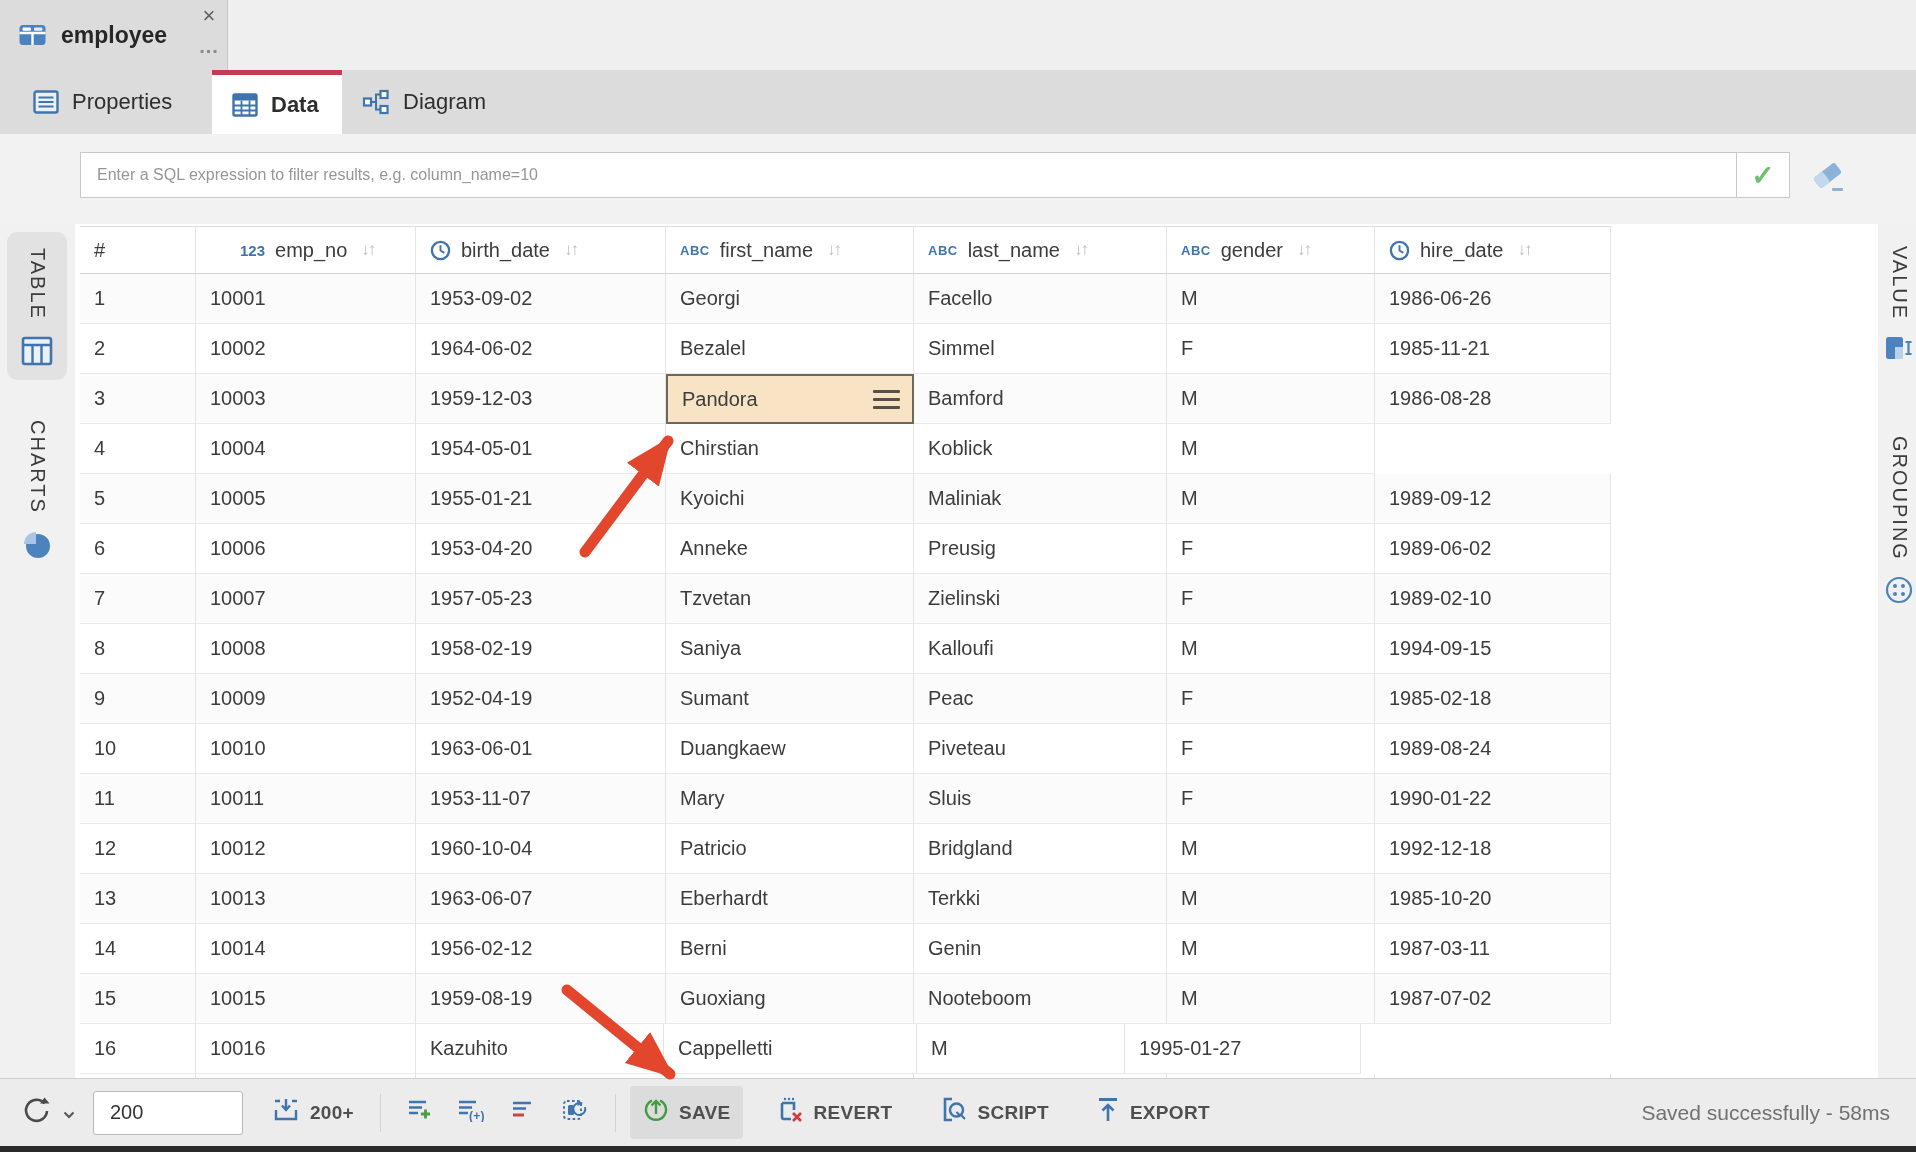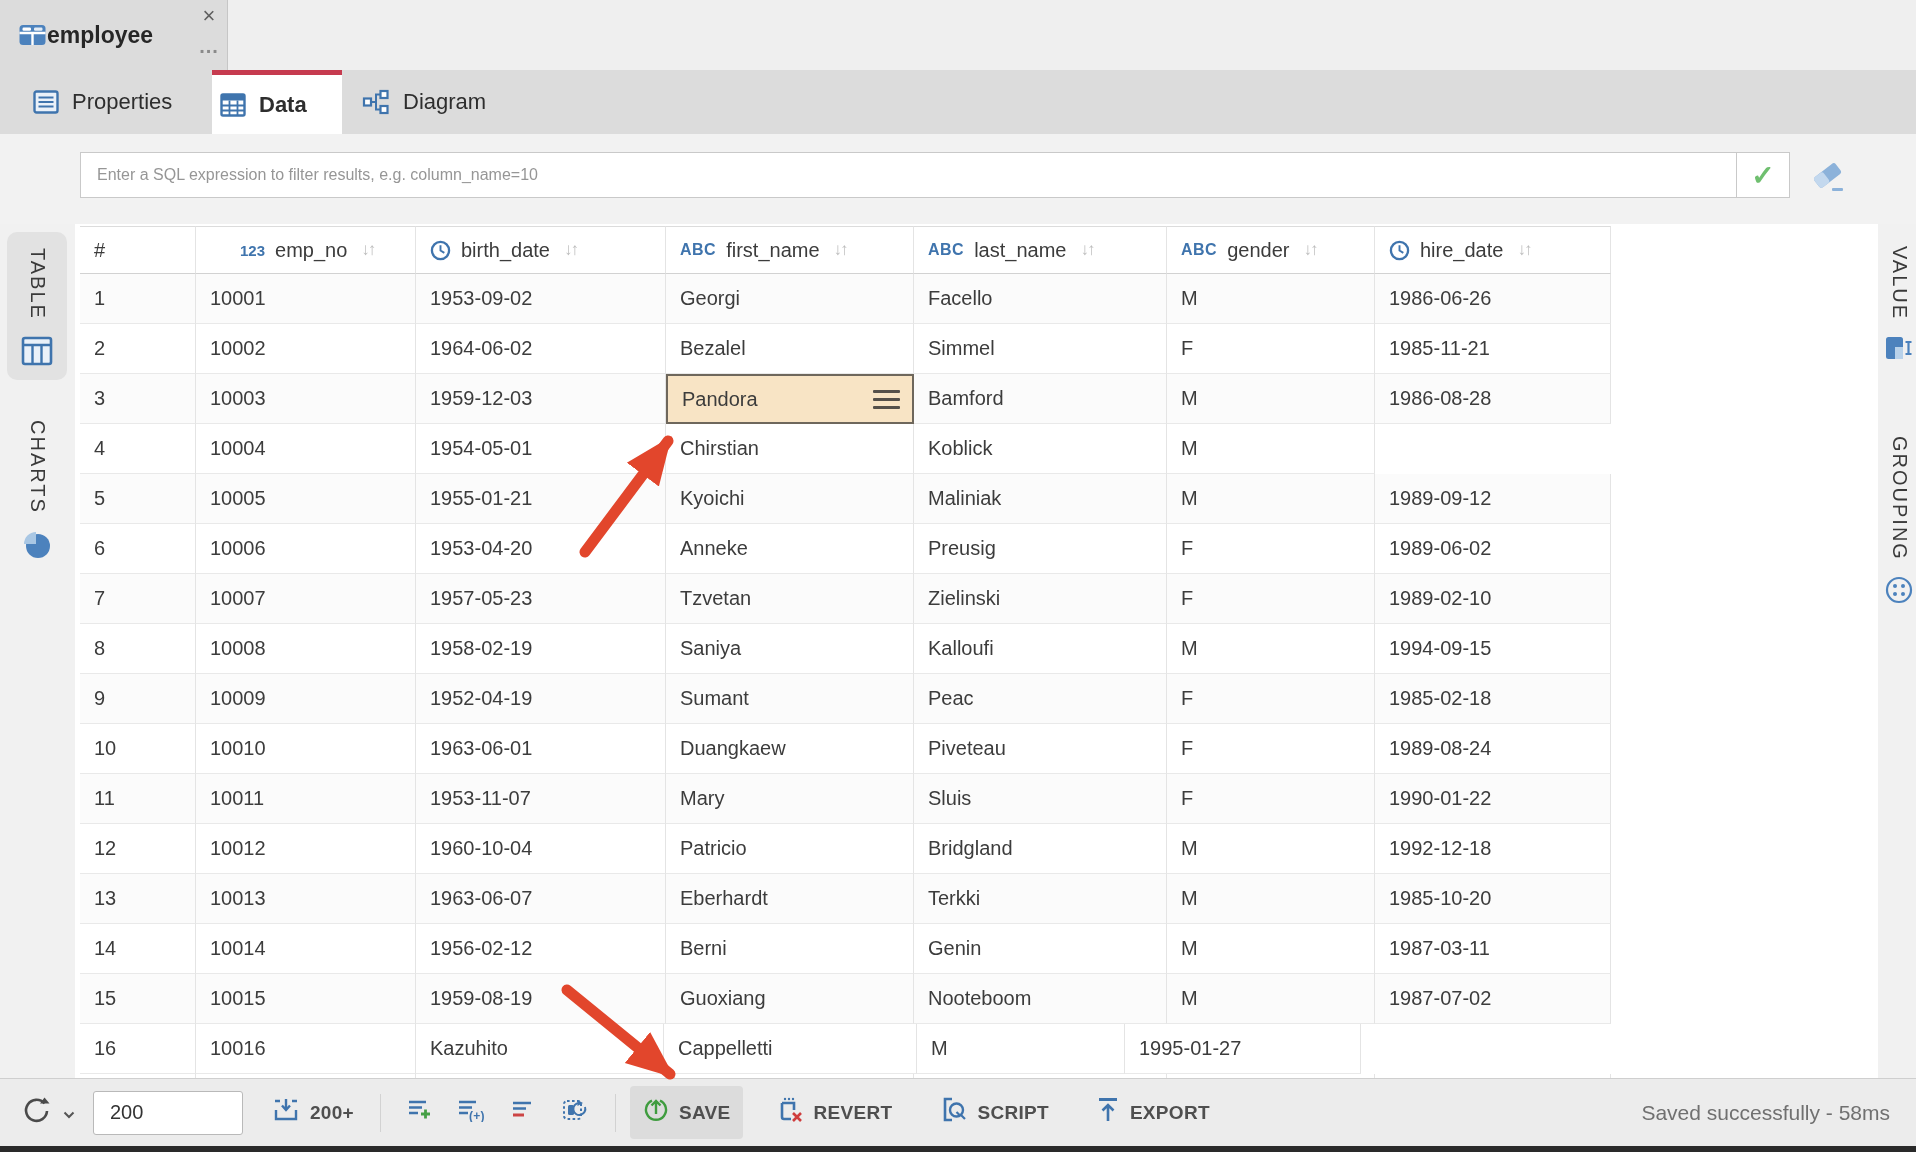--- a/index.html
+++ b/index.html
@@ -5,33 +5,33 @@
   * { margin:0; padding:0; box-sizing:border-box; }
   html,body { width:1916px; height:1152px; overflow:hidden; background:#efefef;
               font-family:"Liberation Sans", sans-serif; }
   .screen { position:relative; width:1916px; height:1152px; background:#efefef; }
 
   
   .tabstrip { position:absolute; left:0; top:0; width:1916px; height:70px; background:#efefef; }
   .editor-tab { position:absolute; left:0; top:0; width:228px; height:70px; background:#dcdcdc;
                 border-right:1px solid #c6c6c6; display:flex; align-items:center; }
   .editor-tab .ticon { margin-left:18px; }
-  .editor-tab .ttitle { font-size:23px; font-weight:bold; color:#262626; }
+  .editor-tab .ttitle { margin-left:14px; font-size:23px; font-weight:bold; color:#262626; }
   .tab-close { position:absolute; left:194px; top:2px; width:30px; height:28px; font-size:22px;
                color:#5f5f5f; text-align:center; line-height:28px; cursor:default; }
   .tab-more  { position:absolute; left:192px; top:36px; width:34px; height:24px; font-size:20px;
                letter-spacing:1px; color:#8a8a8a; text-align:center; line-height:20px; font-weight:bold; }
 
   
   .viewtabs { position:absolute; left:0; top:70px; width:1916px; height:64px; background:#dcdcdc; }
   .vtab { position:absolute; top:0; height:64px; display:flex; align-items:center; font-size:22px; color:#2e2e2e; }
   .vtab .vicon { margin-right:13px; display:inline-flex; }
   .vtab-properties { left:0; width:212px; padding-left:33px; }
   .vtab-data { left:212px; width:130px; background:#ffffff; border-top:5px solid #c63b4f;
-               font-weight:bold; padding-left:8px; }
+               font-weight:bold; padding-left:20px; }
   .vtab-diagram { left:342px; width:220px; padding-left:20px; }
 
   
   .filterband { position:absolute; left:0; top:134px; width:1916px; height:90px; background:#f2f2f2; }
   .filter-input { position:absolute; left:80px; top:18px; width:1656px; height:46px; background:#fff;
                   border:1px solid #c9c9c9; border-right:none; font-size:16px; color:#3a3a3a;
                   padding:0 16px; outline:none; font-family:"Liberation Sans",sans-serif; }
   .filter-input::placeholder { color:#969696; }
   .filter-apply { position:absolute; left:1736px; top:18px; width:54px; height:46px; background:#fff;
                   border:1px solid #c9c9c9; color:#6fbf6f; font-size:28px; font-weight:bold;
@@ -59,21 +59,21 @@
   .grow { display:flex; }
   .gcell { height:50px; border-right:1px solid #e4e4e4; border-bottom:1px solid #e9e9e9;
            display:flex; align-items:center; padding-left:14px; font-size:20px; color:#3c3c3c;
            overflow:hidden; white-space:nowrap; background:#fff; }
   .grow.odd .gcell { background:#fbfbfb; }
   .hrow .gcell { height:48px; border-top:1px solid #dcdcdc; border-bottom:1px solid #d2d2d2; background:#fff; }
   .hlabel { margin-left:10px; }
   .hrow .gcell:first-child .hlabel { margin-left:0; }
   .sort { margin-left:14px; color:#bdbdbd; font-size:17px; letter-spacing:-2px; }
   .tnum { color:#3f74ad; font-weight:bold; font-size:15px;margin-left:30px; }
-  .tabc { color:#3f74ad; font-weight:bold; font-size:16px; letter-spacing:.5px; }
+  .tabc { color:#3f74ad; font-weight:bold; font-size:13px; letter-spacing:.5px; }
   .gcell.selected { background:#f8e4c5 !important; border:2px solid #6e675c;
                     justify-content:space-between; padding-right:12px; }
   .burger { width:27px; display:flex; flex-direction:column; gap:5px; }
   .burger i { display:block; height:3px; background:#55504a; border-radius:1px; }
 
   
   .toolbar { position:absolute; left:0; top:1078px; width:1916px; height:68px; background:#ececec;
              border-top:1px solid #cfcfcf; display:flex; align-items:center; }
   .tbtn { display:flex; align-items:center; gap:9px; font-size:19px; font-weight:bold;
           color:#4f4f4f; letter-spacing:.3px; padding:10px 12px; border-radius:4px; cursor:default; }

